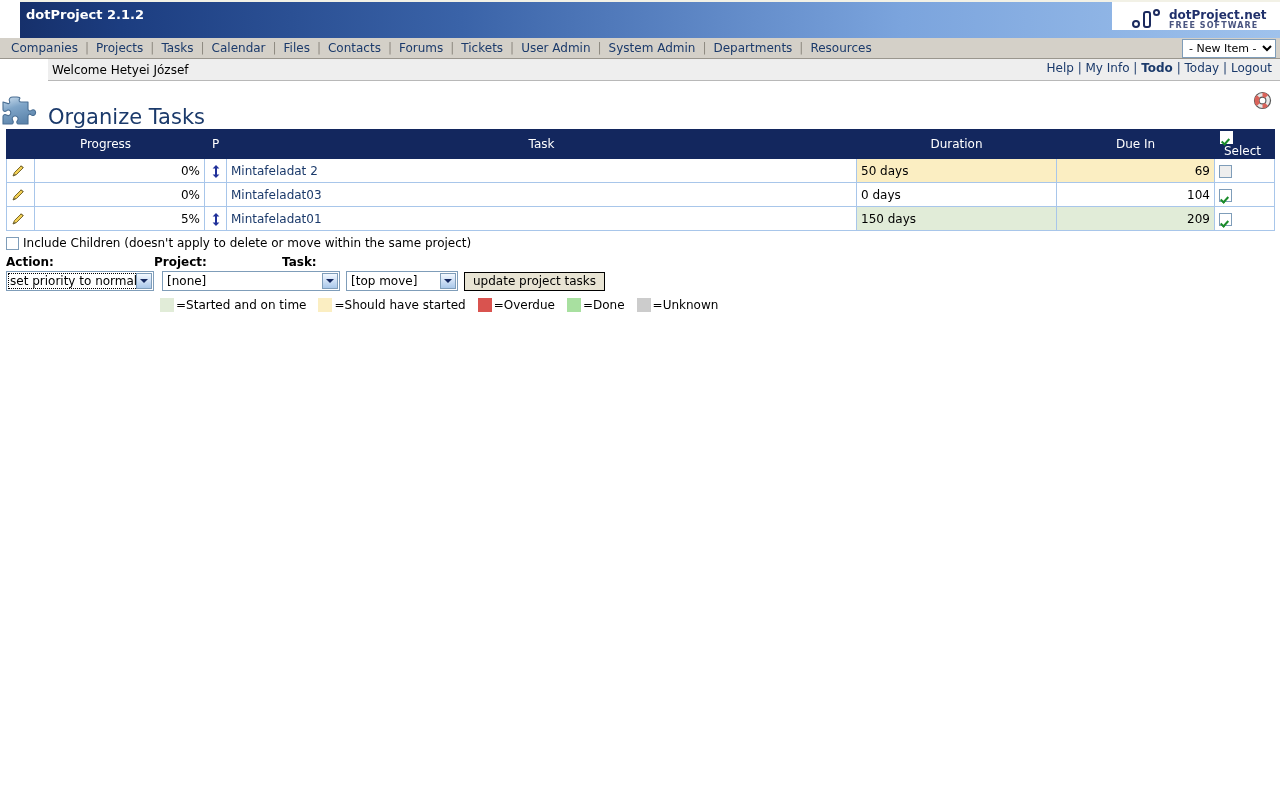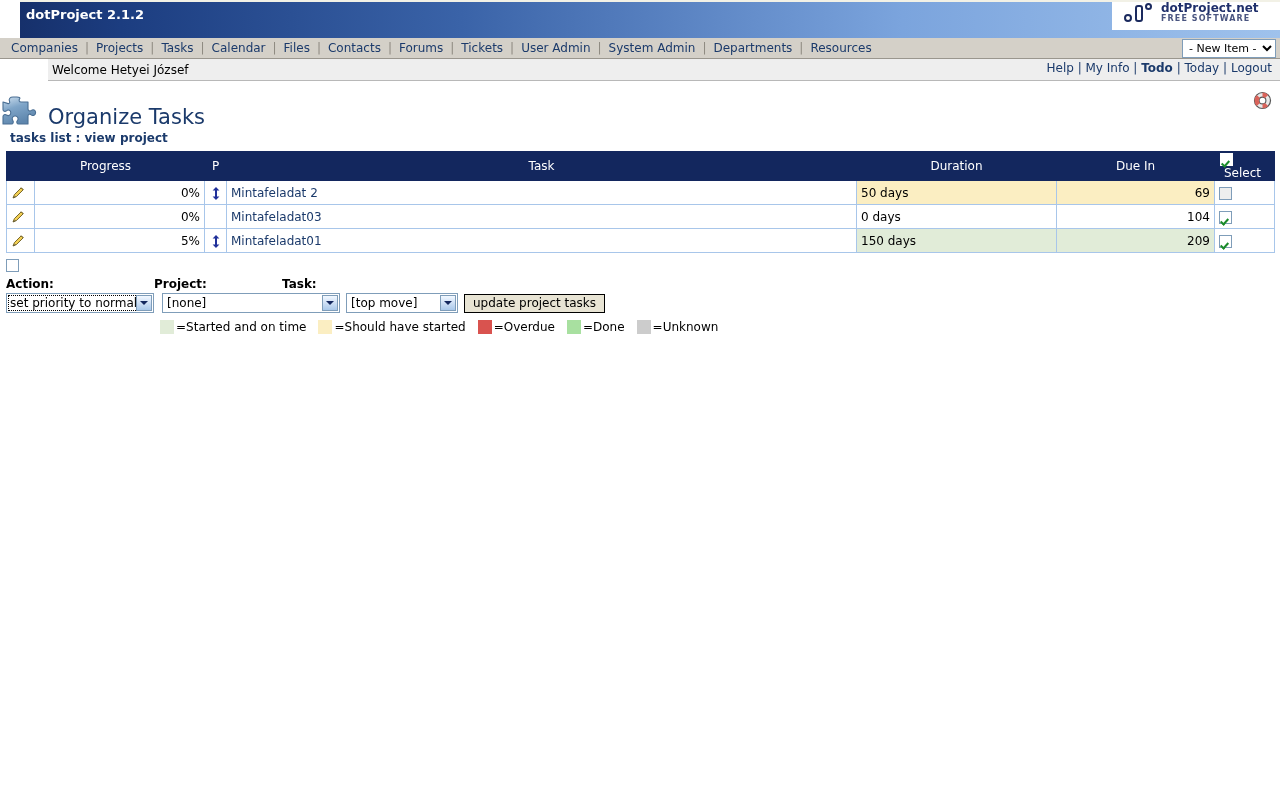--- a/index.html
+++ b/index.html
@@ -34,22 +34,22 @@
     letter-spacing: 0px;
   }
   .brand {
     position: absolute;
     right: 0px;
     top: 0px;
     height: 28px;
     width: 168px;
     background: #ffffff;
     display: flex;
-    align-items: flex-start;
-    padding-left: 12px;
+    align-items: flex-end;
+    padding-left: 20px;
     box-sizing: border-box;
   }
   .brand-logo {
     width: 32px;
     height: 22px;
     position: relative;
     flex: none;
     margin-right: 5px;
   }
   .brand-logo .dot-l {
@@ -455,21 +455,20 @@
       <svg width="19" height="19" viewBox="0 0 19 19">
         <circle cx="9.5" cy="9.5" r="8" fill="#e8e8e8" stroke="#555" stroke-width="1.2"></circle>
         <circle cx="9.5" cy="9.5" r="3.4" fill="#ffffff" stroke="#555" stroke-width="1.1"></circle>
         <path d="M9.5 1.5 A8 8 0 0 1 15.2 3.9 L12.0 7.1 A3.4 3.4 0 0 0 9.5 6.1 Z" fill="#d9635a"></path>
         <path d="M3.8 15.1 A8 8 0 0 1 3.8 3.9 L7.0 7.1 A3.4 3.4 0 0 0 7.0 11.9 Z" fill="#d9635a"></path>
         <path d="M15.2 15.1 A8 8 0 0 1 9.5 17.5 L9.5 12.9 A3.4 3.4 0 0 0 12.0 11.9 Z" fill="#d9635a"></path>
       </svg>
     </span>
   </div>
 
-  <div class="crumb">tasks list : view project</div>
 
   <table class="tasklist">
     <colgroup>
       <col style="width:28px">
       <col style="width:170px">
       <col style="width:22px">
       <col style="width:630px">
       <col style="width:200px">
       <col style="width:158px">
       <col style="width:60px">
@@ -560,20 +559,21 @@
           <span class="cbx checked"></span>
         </td>
       </tr>
     </tbody>
   </table>
 
   <div class="actionarea">
 
     <div class="includechildren">
       <span class="cbx"></span>
+      <span>Include Children (doesn't apply to delete or move within the same project)</span>
     </div>
 
     <div class="labelrow">
       <span class="lbl-action">Action:</span>
       <span class="lbl-project">Project:</span>
       <span class="lbl-task">Task:</span>
     </div>
 
     <div class="controlrow">
       <div class="sel-action-box">

